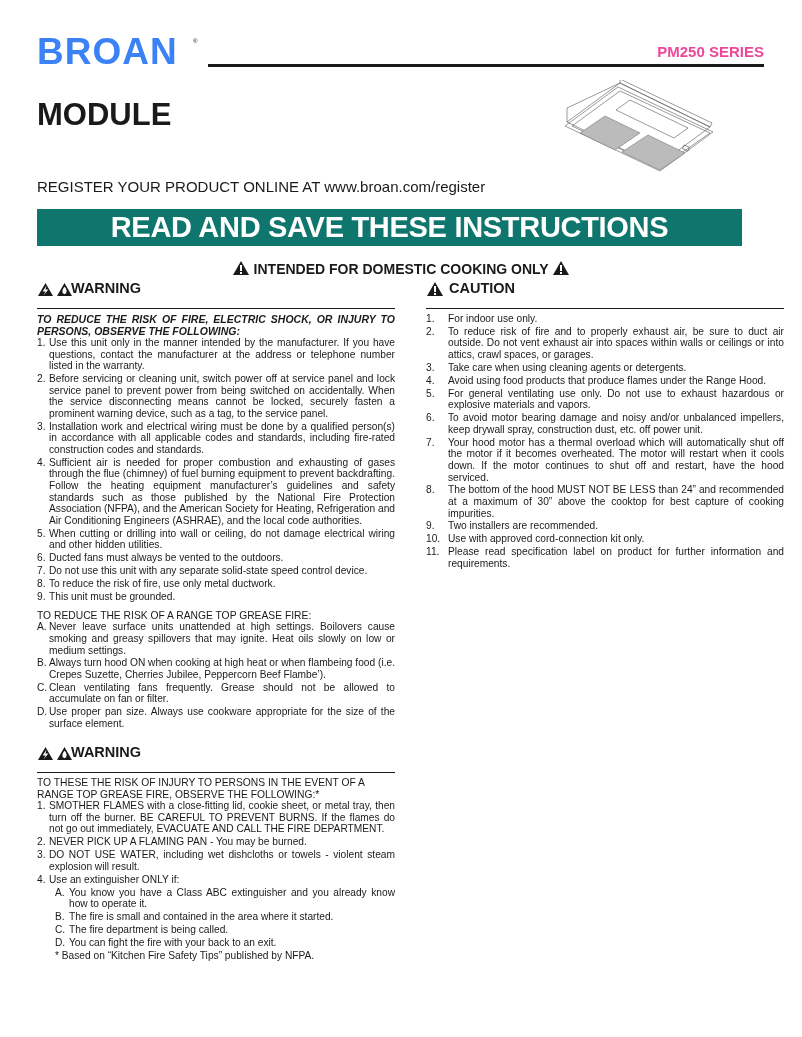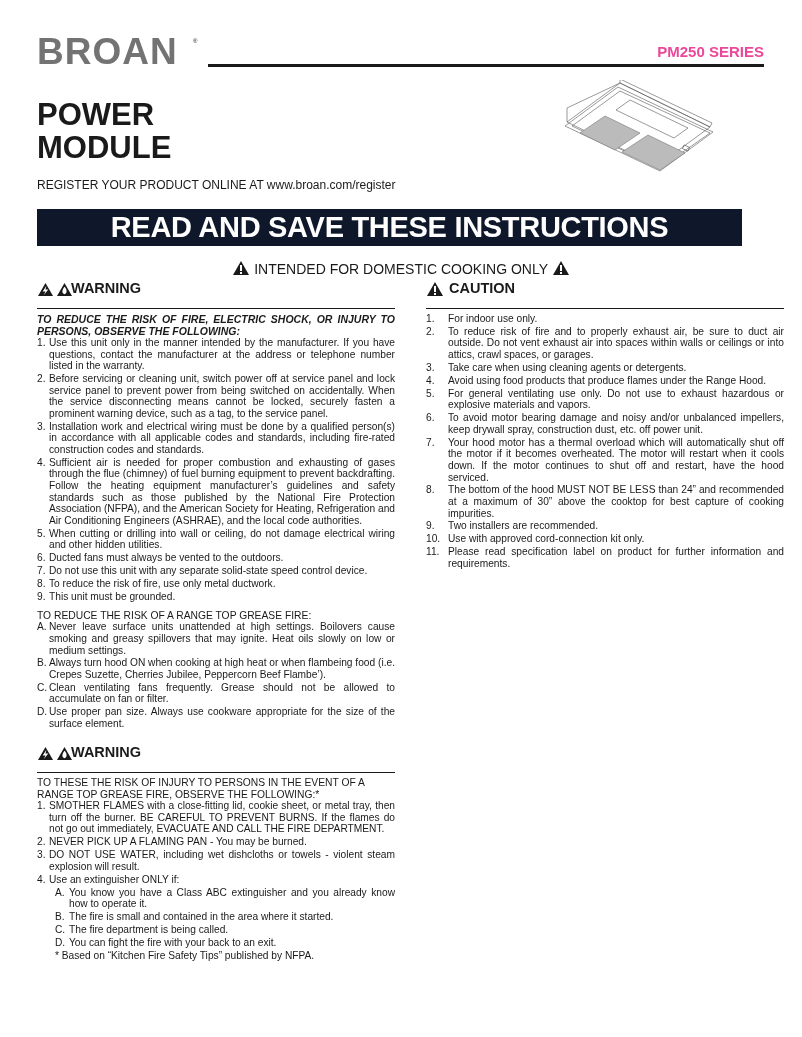--- a/index.html
+++ b/index.html
@@ -1,33 +1,33 @@
 <!DOCTYPE html>
 <html><head>
 <meta charset="utf-8">
 <style>
   * { box-sizing: border-box; margin: 0; padding: 0; }
   html, body { width: 802px; height: 1037px; background: #ffffff; }
   body { position: relative; font-family: "Liberation Sans", sans-serif; color: #1a1a1a; overflow: hidden; }
 
   .logo { position: absolute; left: 37px; top: 36px; width: 160px; height: 32px; }
-  .logo-text { font-family: "Liberation Sans", sans-serif; font-weight: 900; font-size: 37px; letter-spacing: 1px; line-height: 32px; color: #737373; transform: scaleY(0.98); }
+  .logo-text { font-family: "Liberation Sans", sans-serif; font-weight: 900; font-size: 37px; letter-spacing: 1px; line-height: 32px; color: #3b82f6; transform: scaleY(0.98); }
   .logo-reg { position: absolute; left: 193px; top: 38px; font-size: 6px; color: #111; }
 
   .header-rule { position: absolute; left: 208px; top: 64px; width: 556px; height: 3px; background: #1a1a1a; }
   .series { position: absolute; right: 38px; top: 43px; font-weight: bold; font-size: 15px; color: #ec4899; }
 
   .title { position: absolute; left: 37px; top: 98px; font-weight: bold; font-size: 31px; line-height: 33px; color: #1a1a1a; }
-  .register { position: absolute; left: 37px; top: 178px; font-size: 12px; color: #1a1a1a; }
+  .register { position: absolute; left: 37px; top: 178px; font-size: 15px; color: #1a1a1a; }
 
   .product-illustration { position: absolute; left: 560px; top: 80px; width: 170px; height: 110px; }
 
-  .banner { position: absolute; left: 37px; top: 209px; width: 705px; height: 37px; background: #0f172a; color: #fff; text-align: center; font-weight: bold; font-size: 29px; line-height: 37px; letter-spacing: -0.3px; }
-
-  .domestic { position: absolute; left: 0; width: 802px; top: 259px; text-align: center; font-weight: normal; font-size: 14px; line-height: 20px; }
+  .banner { position: absolute; left: 37px; top: 209px; width: 705px; height: 37px; background: #0f766e; color: #fff; text-align: center; font-weight: bold; font-size: 29px; line-height: 37px; letter-spacing: -0.3px; }
+
+  .domestic { position: absolute; left: 0; width: 802px; top: 259px; text-align: center; font-weight: bold; font-size: 14px; line-height: 20px; }
   .tri { display: inline-block; vertical-align: -2px; }
 
   .col { position: absolute; font-size: 10.2px; line-height: 11.6px; color: #1a1a1a; }
   .col-left { left: 37px; width: 358px; }
   .col-right { left: 411px; width: 358px; margin-left: 15px; }
 
   .sec-head { display: flex; align-items: center; font-weight: bold; font-size: 14.5px; height: 20px; border-bottom: 1.5px solid #1a1a1a; padding-bottom: 19px; margin-bottom: 4px; }
   .sec-head .icons { display: inline-flex; gap: 2px; margin-right: 2px; }
 
   .intro-bold { font-weight: bold; font-style: italic; font-size: 10.5px; line-height: 12px; text-align: justify; }
@@ -47,21 +47,20 @@
 <body>
 
 <div class="logo">
   <div class="logo-text">BROAN</div>
 </div>
 <div class="logo-reg">®</div>
 <div class="header-rule"></div>
 <div class="series">PM250 SERIES</div>
 
 <div class="title">
-  <div>POWER</div>
   <div>MODULE</div>
 </div>
 <div class="register">REGISTER YOUR PRODUCT ONLINE AT www.broan.com/register</div>
 
 <svg class="product-illustration" viewBox="0 0 170 110">
   <g fill="none" stroke="#555" stroke-width="0.6">
     <polygon points="7,42 60,3 150,47 97,86"></polygon>
     <polygon points="5,46 58,7 153,52 100,91"></polygon>
     <polygon points="60,3 60,-1 152,43 150,47"></polygon>
     <line x1="7" y1="42" x2="7" y2="28"></line>

